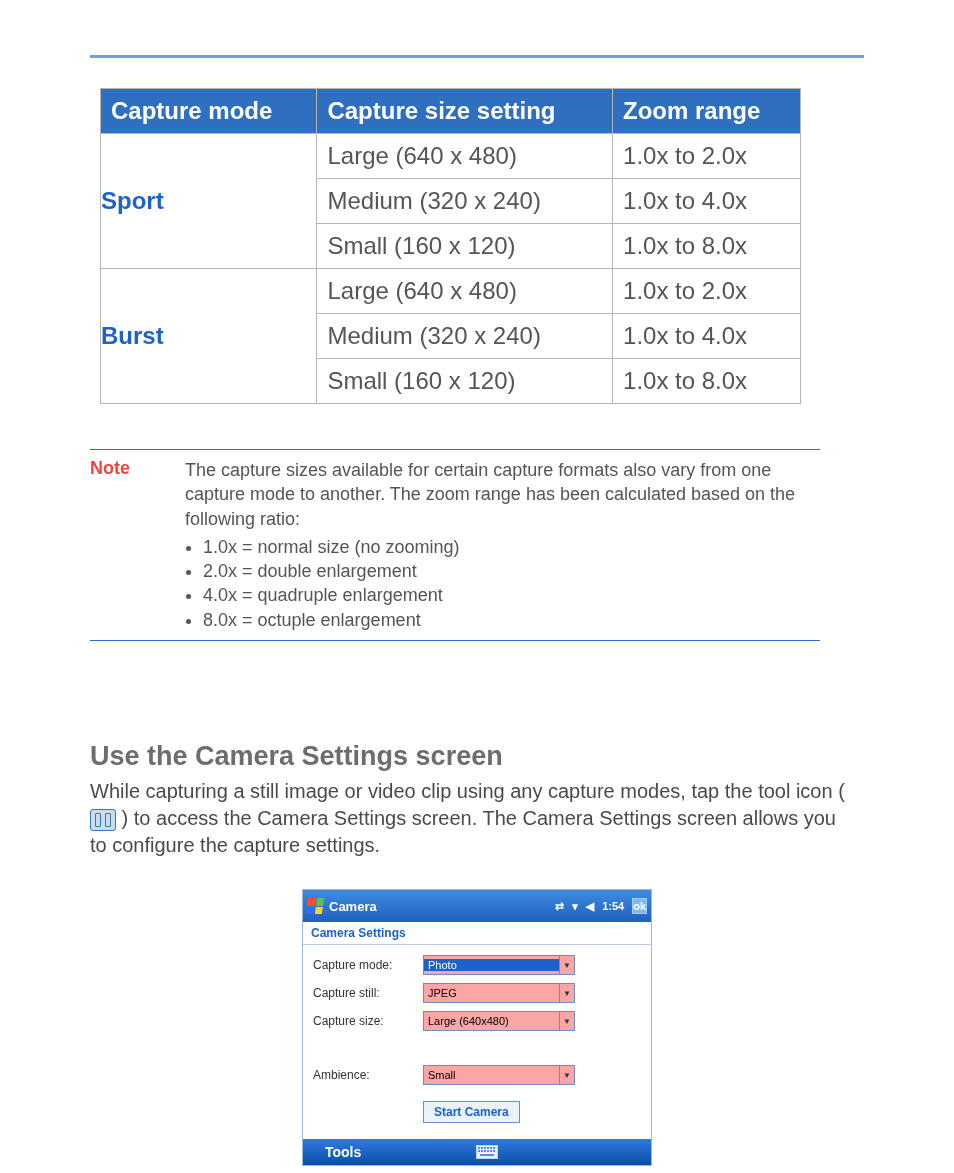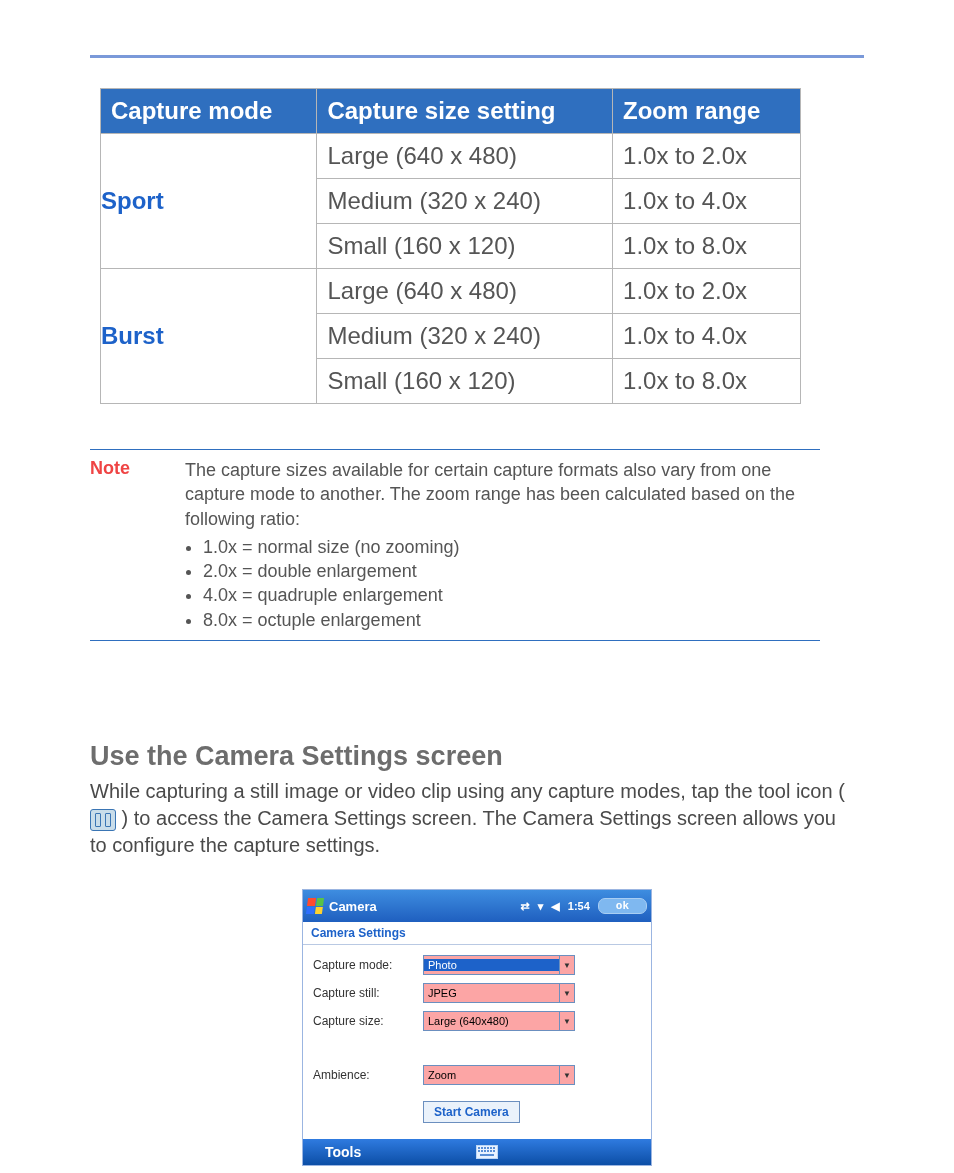--- a/index.html
+++ b/index.html
@@ -147,26 +147,25 @@
   .device .titlebar .status-icons {
     display: flex;
     align-items: center;
     gap: 8px;
     font-size: 11px;
     font-weight: bold;
   }
   .device .titlebar .ok-btn {
     background: #7fb8f0;
     color: #fff;
-    padding: 1px 17px;
+    padding: 1px 0;
     border: 1px solid #a9cef3;
-    border-radius: 7px;
+    border-radius: 0;
     font-size: 11px;
     font-weight: bold;
-    font-family: Liberation Mono, monospace;
   }
   .device .subtitle {
     background: #fff;
     color: #1d62c9;
     font-weight: bold;
     padding: 4px 8px;
     border-bottom: 1px solid #b9c9e3;
     font-size: 12px;
   }
   .device .form-area {
@@ -346,21 +345,21 @@
         <label>Capture size:</label>
         <div class="select">
           <span class="value">Large (640x480)</span>
           <span class="arrow">▼</span>
         </div>
       </div>
       <div class="gap-row"></div>
       <div class="form-row">
         <label>Ambience:</label>
         <div class="select">
-          <span class="value">Zoom</span>
+          <span class="value">Small</span>
           <span class="arrow">▼</span>
         </div>
       </div>
       <div class="start-btn">Start Camera</div>
     </div>
     <div class="menubar">
       <span class="tools">Tools</span>
       <span class="kbd">
         <svg width="22" height="14" viewBox="0 0 22 14">
           <rect x="0.5" y="0.5" width="21" height="13" fill="#e8f2ff" stroke="#bcd6f5"></rect>

